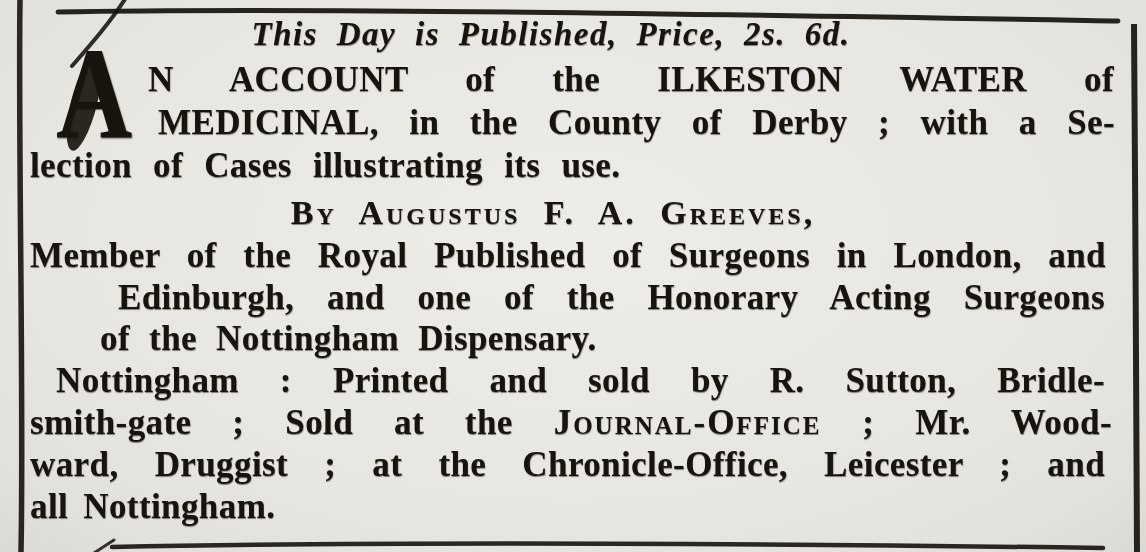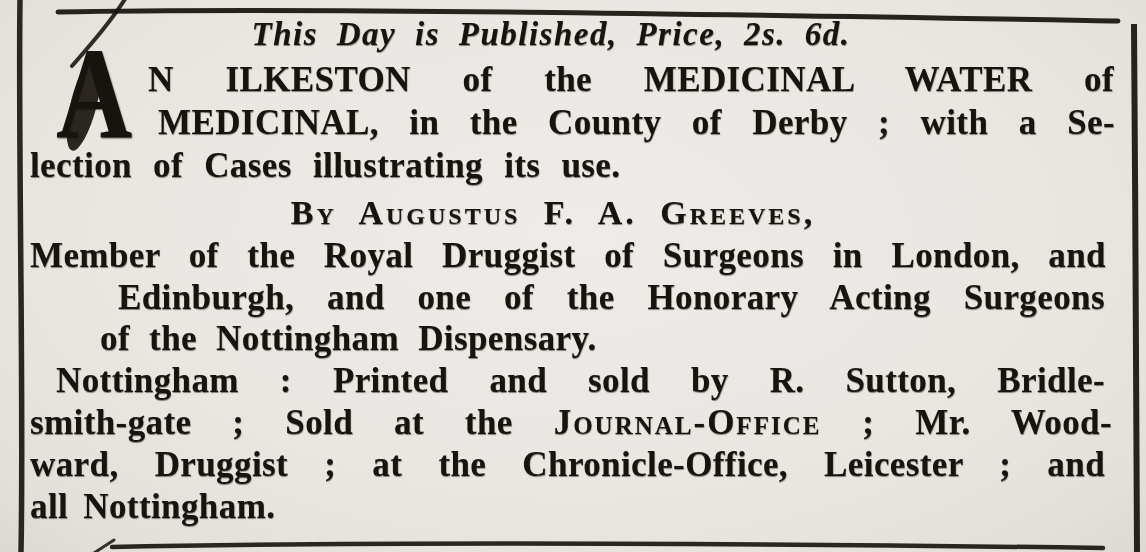--- a/index.html
+++ b/index.html
@@ -78,27 +78,27 @@
     <path d="M20 0 C 18 140, 24 400, 21 552" stroke="#15120c" stroke-width="5.5" fill="none" opacity=".9"></path>
     <path d="M1134 24 C 1136 200, 1135 400, 1137 552" stroke="#15120c" stroke-width="6" fill="none" opacity=".92"></path>
     <path d="M127 -4 C 112 20, 93 42, 72 66" stroke="#15120c" stroke-width="4" fill="none" stroke-linecap="round" opacity=".88"></path>
     <ellipse cx="84" cy="103" rx="13" ry="49" transform="rotate(14 84 103)" fill="#16120b" opacity=".9"></ellipse>
   </svg>
 
   <div class="abs-line italic-head" style="left:-22px;top:16px;width:1146px;">This Day is Published, Price, 2s. 6d.</div>
 
   <div class="dropcap">A</div>
 
-  <div class="abs-line just" style="left:148px;top:60px;width:966px;">N ILKESTON of the MEDICINAL WATER of</div>
+  <div class="abs-line just" style="left:148px;top:60px;width:966px;">N ACCOUNT of the ILKESTON WATER of</div>
   <div class="abs-line just" style="left:158px;top:103px;width:957px;">MEDICINAL, in the County of Derby ; with a Se-</div>
   <div class="abs-line" style="left:30px;top:146px;word-spacing:12px;">lection of Cases illustrating its use.</div>
 
   <div class="abs-line byline" style="left:-20px;top:193px;width:1146px;">By Augustus F. A. Greeves,</div>
 
-  <div class="abs-line just" style="left:30px;top:236px;width:1076px;">Member of the Royal Druggist of Surgeons in London, and</div>
+  <div class="abs-line just" style="left:30px;top:236px;width:1076px;">Member of the Royal Published of Surgeons in London, and</div>
   <div class="abs-line just" style="left:118px;top:278px;width:987px;">Edinburgh, and one of the Honorary Acting Surgeons</div>
   <div class="abs-line" style="left:100px;top:319px;word-spacing:10px;">of the Nottingham Dispensary.</div>
 
   <div class="abs-line just" style="left:56px;top:361px;width:1049px;">Nottingham : Printed and sold by R. Sutton, Bridle-</div>
   <div class="abs-line just" style="left:30px;top:403px;width:1082px;">
     <span>smith-gate ; Sold at the </span><span class="sc">Journal-Office</span><span> ; Mr. Wood-</span>
   </div>
   <div class="abs-line just" style="left:30px;top:445px;width:1075px;">ward, Druggist ; at the Chronicle-Office, Leicester ; and</div>
   <div class="abs-line" style="left:30px;top:487px;word-spacing:6px;">all Nottingham.</div>
 

